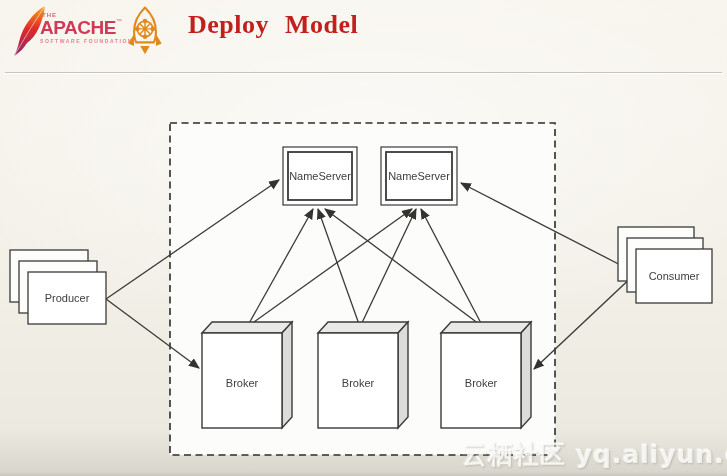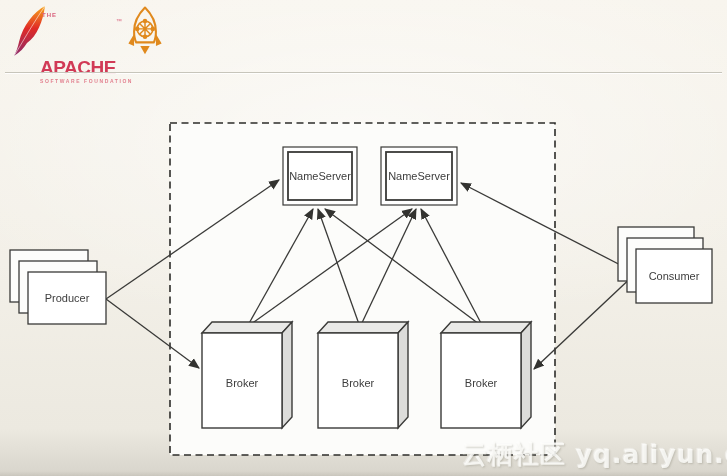--- a/index.html
+++ b/index.html
@@ -8,21 +8,21 @@
     font-family:"Liberation Sans",sans-serif;
     background:
       radial-gradient(ellipse 90% 60% at 50% 28%, rgba(255,255,255,0.55), rgba(255,255,255,0) 70%),
       linear-gradient(180deg,#f8f5ee 0%,#f3f0e8 55%,#ece9e0 90%,#d9d6cd 99%,#c9c6bd 100%);
   }
   
   .header{position:absolute;left:0;top:0;width:727px;height:72px;}
   .feather{position:absolute;left:12px;top:5px;}
   .apachetext{position:absolute;left:40px;top:12px;width:90px;line-height:1;}
   .the{font-size:6px;color:#d9607c;letter-spacing:1px;font-weight:bold;display:block;margin-left:2px;}
-  .apache{font-size:19px;font-weight:bold;color:#d13a56;letter-spacing:-0.5px;display:inline-block;margin-top:40px;}
+  .apache{font-size:19px;font-weight:bold;color:#d13a56;letter-spacing:-0.5px;display:inline-block;}
   .tm{font-size:6px;color:#d9607c;vertical-align:top;}
   .foundation{font-size:5px;color:#e2808f;letter-spacing:1.6px;font-weight:bold;display:block;margin-top:2px;white-space:nowrap;}
   .rocket{position:absolute;left:127px;top:6px;}
   .title{
     position:absolute;left:188px;top:10px;
     font-family:"Liberation Serif","DejaVu Serif",serif;
     font-size:26px;font-weight:bold;color:#c1201c;
     word-spacing:9px;letter-spacing:0.5px;white-space:nowrap;
   }
   .separator{position:absolute;left:5px;right:5px;top:72px;height:0;
@@ -142,17 +142,18 @@
       <circle cx="17" cy="14.5" r="2.2"></circle>
       <circle cx="9.5" cy="22" r="2.2"></circle>
       <circle cx="24.5" cy="22" r="2.2"></circle>
       <circle cx="17" cy="29.5" r="2.2"></circle>
       <path d="M6.5,27 L1,36 L6.5,38.5 Z"></path>
       <path d="M27.5,27 L33,36 L27.5,38.5 Z"></path>
       <path d="M12.5,38.5 L17,46.5 L21.5,38.5 Z"></path>
     </g>
   </svg>
 
+  <div class="title">Deploy Model</div>
 </div>
 
 <div class="separator"></div>
 
 <div class="watermark">云栖社区 yq.aliyun.com</div>
 
 </body></html>

